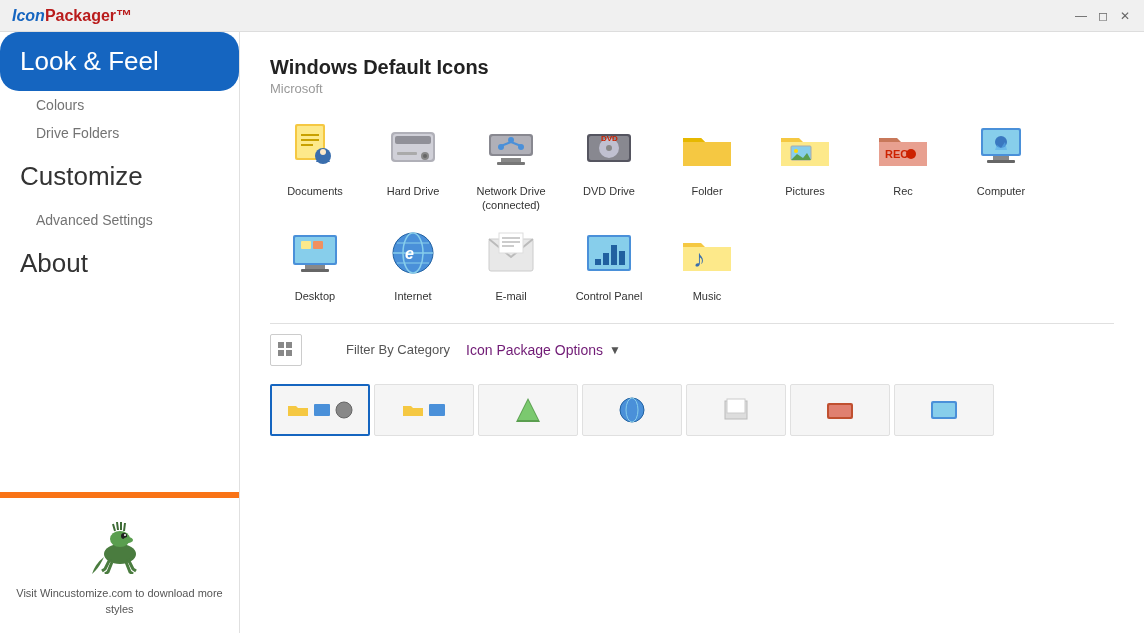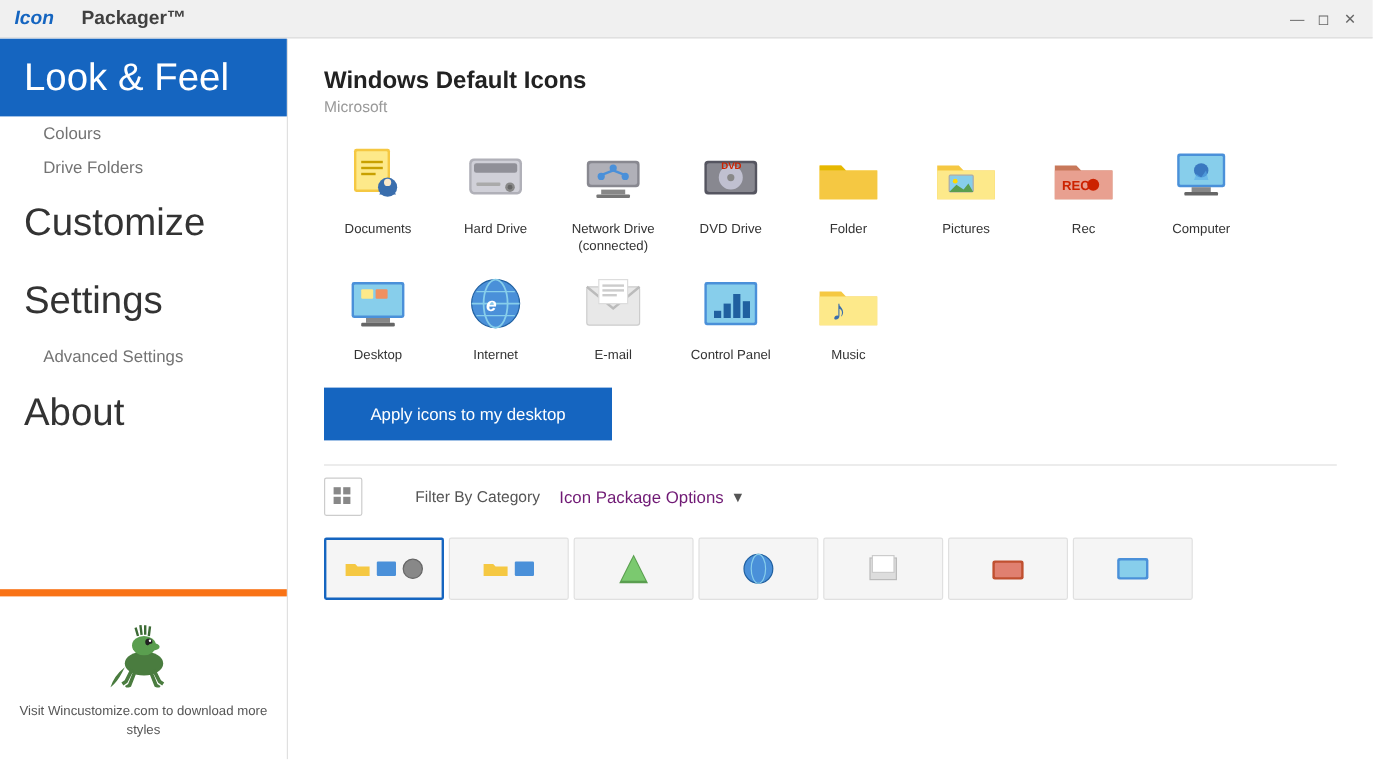--- a/index.html
+++ b/index.html
@@ -39,24 +39,25 @@
       width: 240px;
       background: #fff;
       border-right: 1px solid #e0e0e0;
       display: flex;
       flex-direction: column;
       flex-shrink: 0;
     }
     .sidebar-nav { flex: 1; padding: 0; }
     .sidebar-item-primary {
       padding: 14px 20px;
-      font-size: 32px;
+      font-size: 26px;
       color: #333;
       cursor: pointer;
       display: block;
+      border-radius: 19px;
     }
     .sidebar-item-primary.active {
       background: #1565c0;
       color: #fff;
     }
     .sidebar-item-secondary {
       padding: 6px 20px 6px 36px;
       font-size: 14px;
       color: #737373;
       cursor: pointer;
@@ -185,38 +186,37 @@
       gap: 2px;
       cursor: pointer;
     }
     .thumb:first-child { border: 2px solid #1565c0; }
   </style>
 </head>
 <body>
 
 <div class="titlebar">
   <div class="titlebar-logo">
-    <span style="font-style:italic;color:#1565c0;">Icon</span><span style="color:#404040;padding-left:23px;">Packager™</span>
+    <span style="font-style:italic;color:#1565c0;">Icon</span><span style="color:#b91c1c;">Packager™</span>
   </div>
   <div class="titlebar-controls">
     <button class="titlebar-btn">—</button>
     <button class="titlebar-btn">◻</button>
     <button class="titlebar-btn">✕</button>
   </div>
 </div>
 
 <div class="main-container">
 
   <div class="sidebar">
     <nav class="sidebar-nav">
       <a class="sidebar-item-primary active">Look &amp; Feel</a>
       <a class="sidebar-item-secondary">Colours</a>
       <a class="sidebar-item-secondary">Drive Folders</a>
       <a class="sidebar-item-primary">Customize</a>
-      <a class="sidebar-item-primary">Settings</a>
       <a class="sidebar-item-secondary">Advanced Settings</a>
       <a class="sidebar-item-primary">About</a>
     </nav>
     <div class="sidebar-footer">
       
       <svg class="gecko-icon" viewBox="0 0 80 60" xmlns="http://www.w3.org/2000/svg">
 
         <g transform="translate(10,5)">
 
           <ellipse cx="30" cy="35" rx="16" ry="10" fill="#4a7c3f"></ellipse>
@@ -423,21 +423,20 @@
               <path d="M4,18 L4,46 L52,46 L52,22 L26,22 L22,18 Z" fill="#f5c842"></path>
               <path d="M4,22 L52,22 L52,46 L4,46 Z" fill="#fde98a"></path>
               <text x="14" y="42" font-size="24" fill="#3a6ead">♪</text>
             </svg>
         </div>
         <div class="icon-label">Music</div>
       </div>
 
     </div>
 
-    <button class="apply-btn">Apply icons to my desktop</button>
 
     <div class="filter-bar">
       <div class="filter-grid-icon">
         <svg width="18" height="18" viewBox="0 0 18 18">
             <rect x="1" y="1" width="6" height="6" fill="#888"></rect>
             <rect x="9" y="1" width="6" height="6" fill="#888"></rect>
             <rect x="1" y="9" width="6" height="6" fill="#888"></rect>
             <rect x="9" y="9" width="6" height="6" fill="#888"></rect>
           </svg>
       </div>

